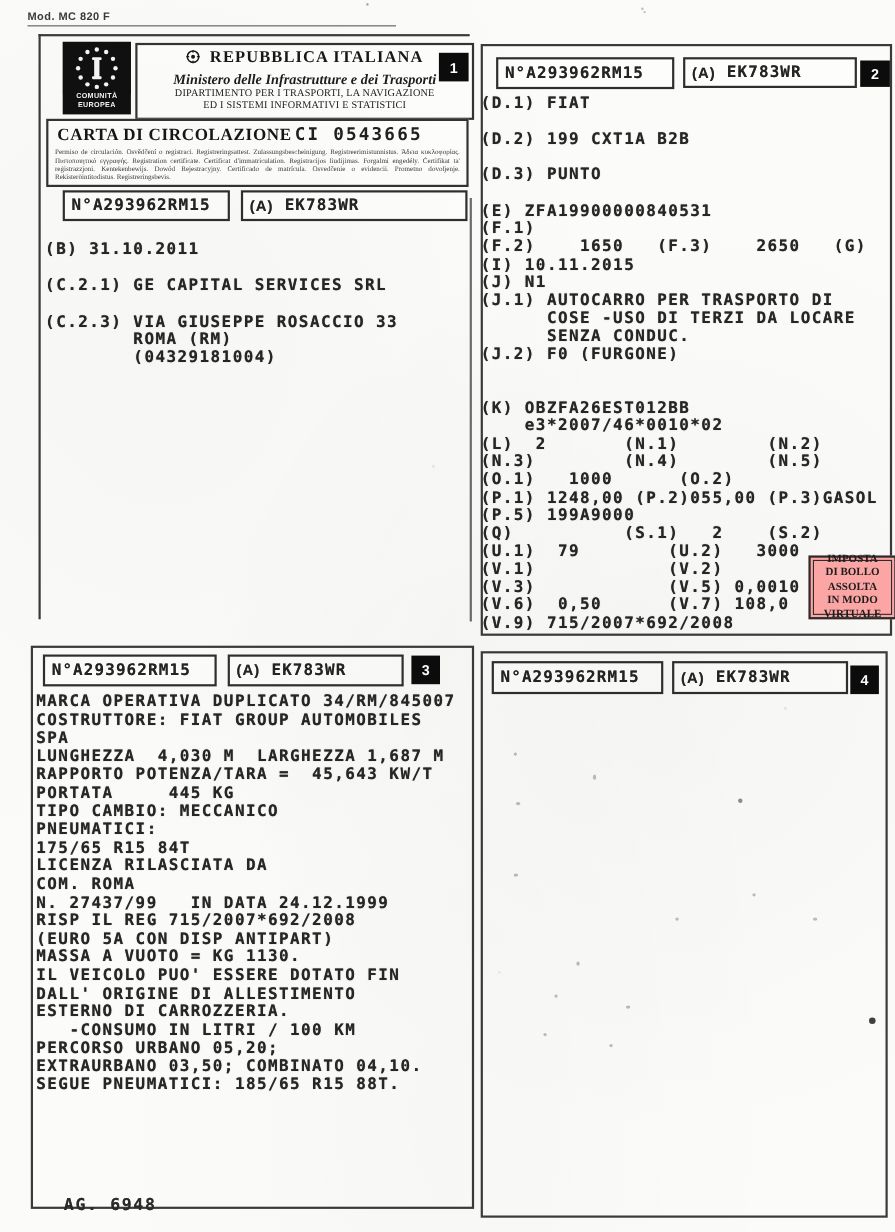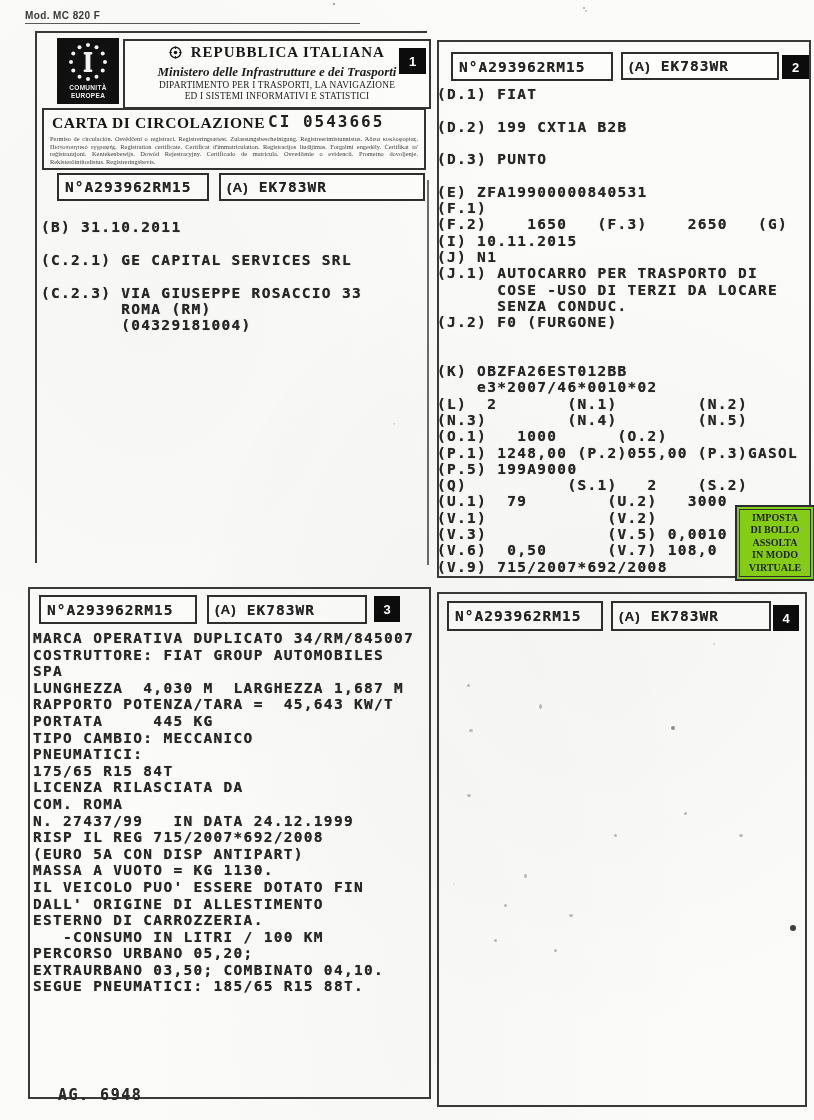--- a/index.html
+++ b/index.html
@@ -80,22 +80,22 @@
   .doc-serial{ position:absolute; left:224px; top:2px;
     font-family:"DejaVu Sans Mono",monospace; font-weight:700; font-size:16px;
     letter-spacing:2px; color:#202020; }
   .fine-print{
     padding:1px 6px 0 6px; font-size:6.4px; line-height:7.6px; color:#3c3c3c;
     text-align:justify; filter:blur(0.35px); font-family:"Liberation Serif",serif;
   }
   
   .p2{ left:437px; top:40px; width:374px; height:538px; border:2px solid #3a3a3a; background:rgba(253,253,251,0.4); }
   .stamp-box{
-    position:absolute; left:296px; top:463px; width:80px; height:76px;
-    border:2px solid #2c2c2c; background:#84cc16; box-sizing:border-box; z-index:3;
+    position:absolute; left:296px; top:463px; width:80px; height:58px;
+    border:2px solid #2c2c2c; background:#fca5a5; box-sizing:border-box; z-index:3;
   }
   .stamp-inner{
     position:absolute; inset:2px; border:1px solid #2c2c2c;
     display:flex; align-items:center; justify-content:center;
   }
   .stamp-text{
     font-family:"Liberation Serif",serif; font-weight:bold; font-size:10px;
     line-height:12.5px; text-align:center; color:#1d1d1d; white-space:pre-line;
   }
   

